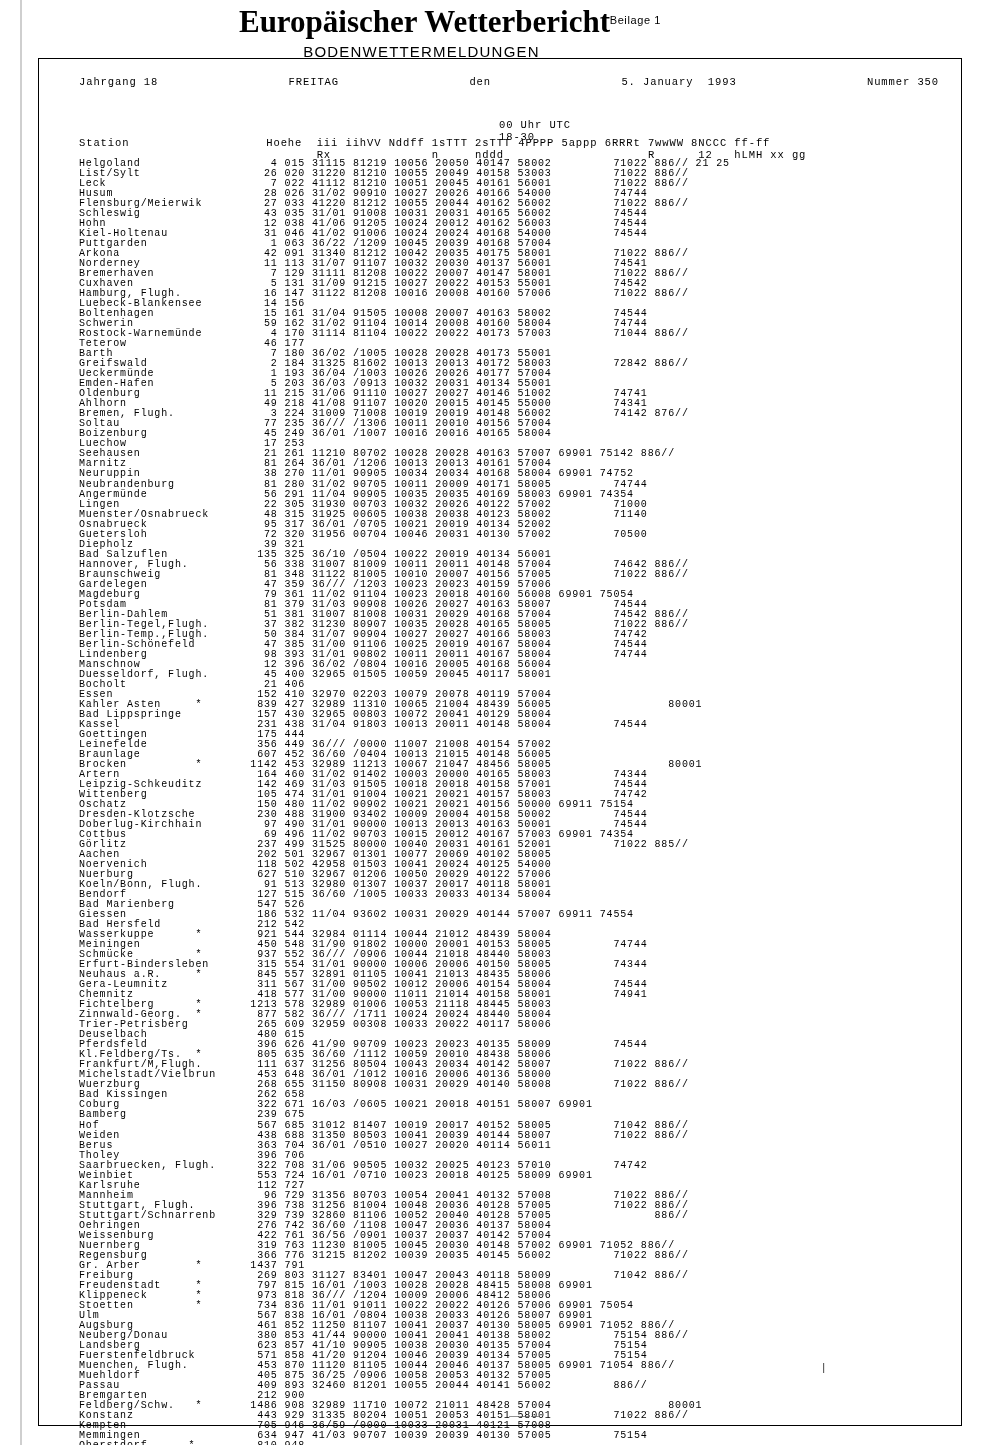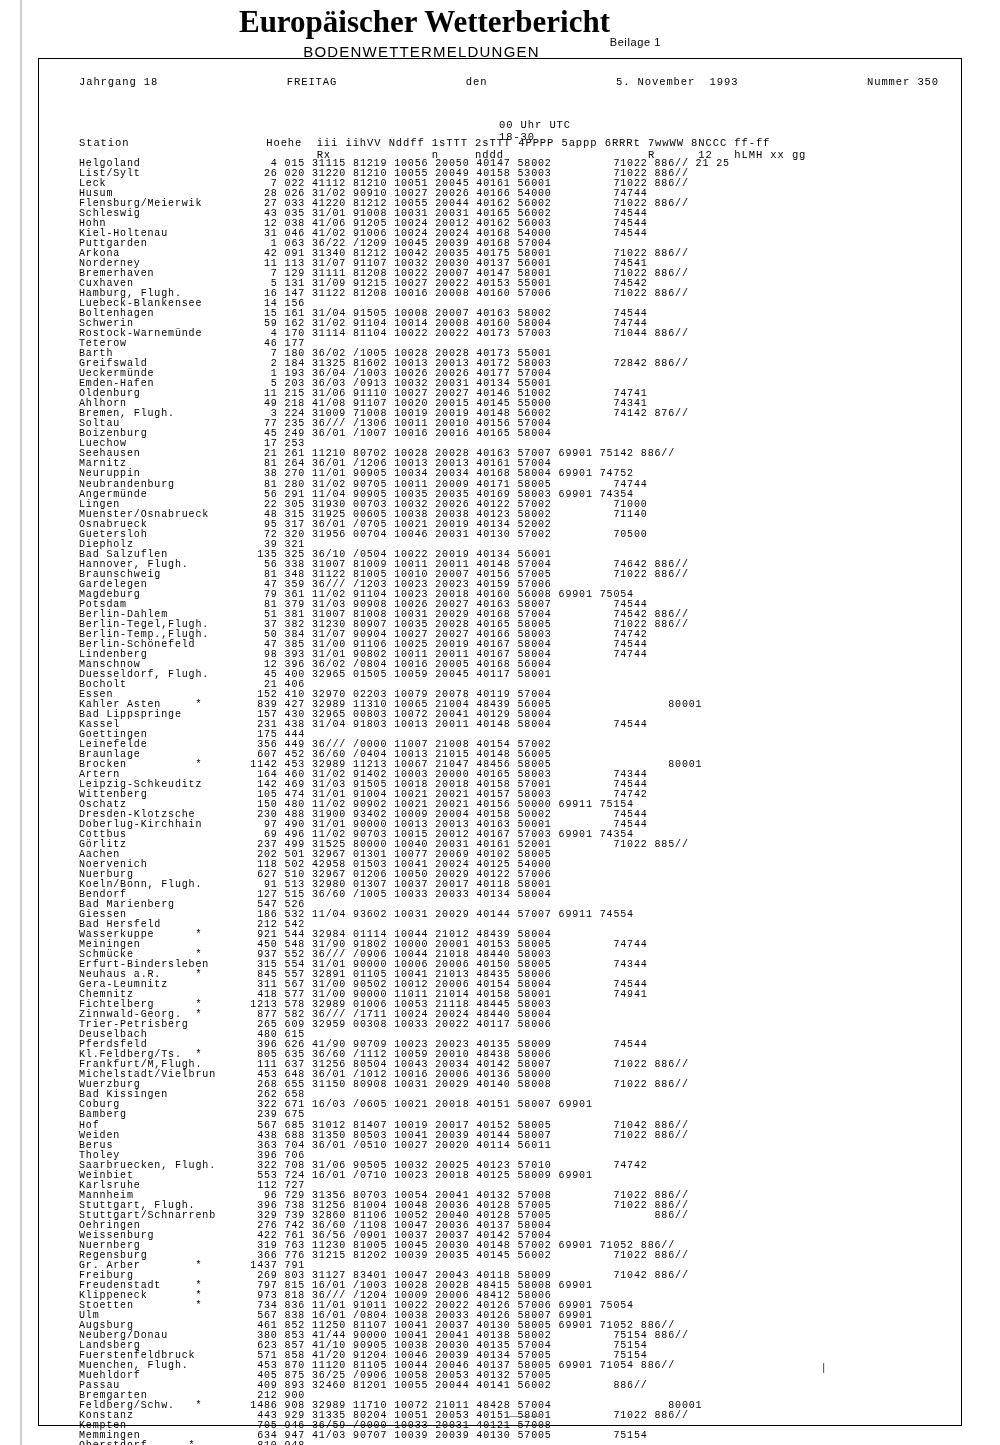--- a/index.html
+++ b/index.html
@@ -42,21 +42,20 @@
     letter-spacing: 1.2px;
     margin-top: 3px;
     padding-left: 4px;
   }
   .beilage {
     position: absolute;
     right: 178px;
     top: 14px;
     font-size: 11px;
     letter-spacing: 0.6px;
-    margin-top: 22px;
   }
   
   .frame {
     position: absolute;
     left: 38px;
     top: 58px;
     width: 924px;
     height: 1368px;
     border: 1px solid #000;
     box-sizing: border-box;
@@ -142,21 +141,21 @@
     <div class="sub-title">BODENWETTERMELDUNGEN</div>
     <div class="beilage">Beilage 1</div>
   </div>
 
   <div class="frame">
 
     <div class="hdr hdr-row1">
       <span>Jahrgang 18</span>
       <span>FREITAG</span>
       <span>den</span>
-      <span>5. November  1993</span>
+      <span>5. January  1993</span>
       <span>Nummer 350</span>
     </div>
 
     <div class="hdr hdr-row2">
       <span>00 Uhr UTC</span>
       <span>18-30</span>
     </div>
 
     <div class="colhdr"><span>Station                   Hoehe  iii iihVV Nddff 1sTTT 2sTTT 4PPPP 5appp 6RRRt 7wwWW 8NCCC ff-ff</span>
 <span>                                 Rx              n     nddd                    R      12   hLMH xx gg</span></div>

